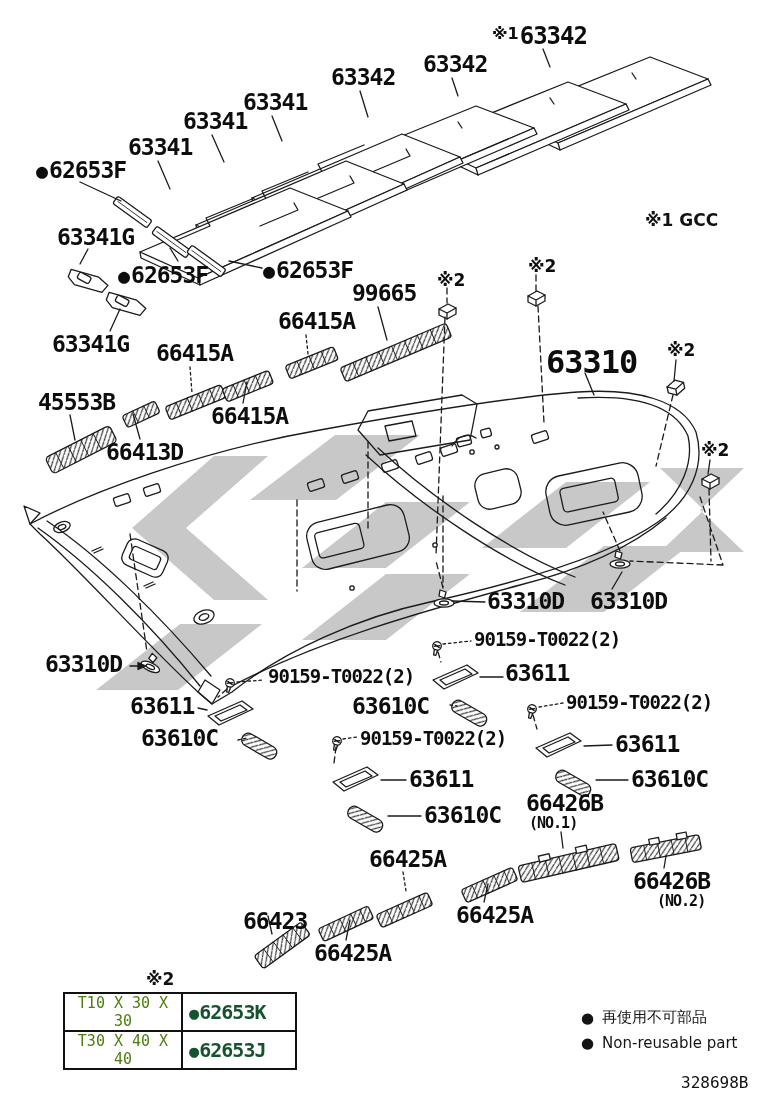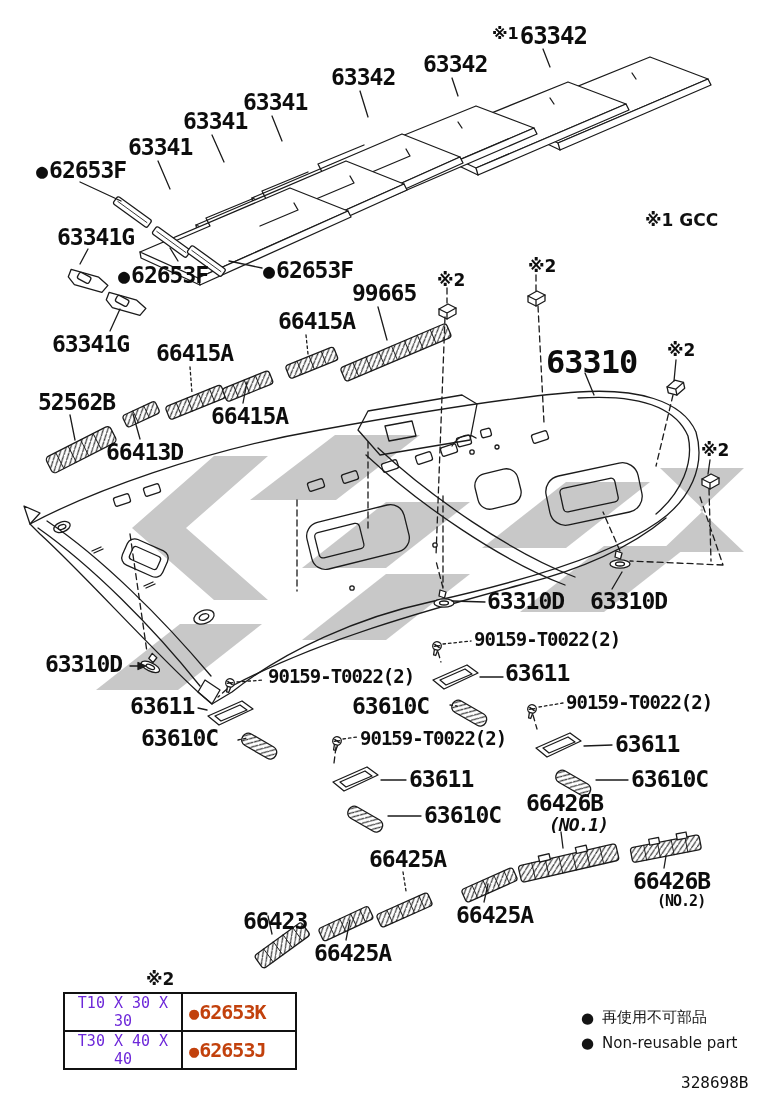--- a/index.html
+++ b/index.html
@@ -13,23 +13,23 @@
   .plabel.note{font-family:"DejaVu Sans","Liberation Sans",sans-serif;font-weight:bold;
           font-size:17px;letter-spacing:0;}
   .plabel .dot-ic{font-size:20px;margin-right:1px;letter-spacing:0;}
   .plabel .prefix{font-family:"DejaVu Sans","Liberation Sans",sans-serif;font-size:16px;
           vertical-align:5px;margin-right:1px;letter-spacing:0;}
   #table-marker{position:absolute;left:146px;top:969px;font-weight:bold;font-size:17px;color:#111;}
   #note1{position:absolute;left:645px;top:166px;font-weight:bold;font-size:17px;color:#111;margin-top:44px;}
   #size-table{position:absolute;left:63px;top:992px;border-collapse:collapse;background:#fff;}
   #size-table td{border:2px solid #111;height:28px;padding:0 6px;}
   #size-table td.spec{width:104px;font-family:"DejaVu Sans Mono","Liberation Mono",monospace;
-          font-size:15px;text-align:center;color:#6d28d9;margin-left:36px;}
+          font-size:15px;text-align:center;color:#4d7c0f;margin-left:36px;}
   #size-table td.part{width:100px;font-family:"DejaVu Sans Mono","Liberation Mono",monospace;
-          font-weight:bold;font-size:20px;letter-spacing:-1px;color:#c2410c;}
+          font-weight:bold;font-size:20px;letter-spacing:-1px;color:#14532d;}
   #size-table .dot-ic{font-size:17px;margin-right:1px;}
   #legend{position:absolute;left:581px;top:1008px;display:flex;flex-direction:column;gap:7px;color:#141414;}
   .legend-row{display:flex;align-items:center;gap:8px;font-size:15px;}
   .legend-row .dot-ic{font-size:15px;}
   #page-code{position:absolute;left:681px;top:1073px;font-family:"DejaVu Sans Mono","Liberation Mono",monospace;
           font-size:16px;color:#111;}
 </style>
 </head>
 <body>
 
@@ -305,21 +305,21 @@
       <div class="plabel" style="left: 183px; top: 110px;"><span>63341</span></div>
       <div class="plabel" style="left: 128px; top: 136px;"><span>63341</span></div>
       <div class="plabel" style="left: 36px; top: 159px;"><span class="dot-ic">●</span><span>62653F</span></div>
       <div class="plabel" style="left: 57px; top: 226px;"><span>63341G</span></div>
       <div class="plabel" style="left: 118px; top: 264px;"><span class="dot-ic">●</span><span>62653F</span></div>
       <div class="plabel" style="left: 263px; top: 259px;"><span class="dot-ic">●</span><span>62653F</span></div>
       <div class="plabel" style="left: 352px; top: 282px;"><span>99665</span></div>
       <div class="plabel" style="left: 278px; top: 310px;"><span>66415A</span></div>
       <div class="plabel" style="left: 156px; top: 342px;"><span>66415A</span></div>
       <div class="plabel" style="left: 52px; top: 333px;"><span>63341G</span></div>
-      <div class="plabel" style="left: 38px; top: 391px;"><span>52562B</span></div>
+      <div class="plabel" style="left: 38px; top: 391px;"><span>45553B</span></div>
       <div class="plabel" style="left: 211px; top: 405px;"><span>66415A</span></div>
       <div class="plabel" style="left: 106px; top: 441px;"><span>66413D</span></div>
       <div class="plabel" style="left: 546px; top: 346px; font-size: 32px;"><span>63310</span></div>
       <div class="plabel note" style="left: 437px; top: 272px;"><span>※2</span></div>
       <div class="plabel note" style="left: 528px; top: 258px;"><span>※2</span></div>
       <div class="plabel note" style="left: 667px; top: 342px;"><span>※2</span></div>
       <div class="plabel note" style="left: 701px; top: 442px;"><span>※2</span></div>
       <div class="plabel" style="left: 487px; top: 590px;"><span>63310D</span></div>
       <div class="plabel" style="left: 590px; top: 590px;"><span>63310D</span></div>
       <div class="plabel" style="left: 45px; top: 653px;"><span>63310D</span></div>
@@ -329,21 +329,21 @@
       <div class="plabel" style="left: 352px; top: 695px;"><span>63610C</span></div>
       <div class="plabel" style="left: 130px; top: 695px;"><span>63611</span></div>
       <div class="plabel" style="left: 141px; top: 727px;"><span>63610C</span></div>
       <div class="plabel" style="left: 566px; top: 693px; font-size: 19px;"><span>90159-T0022(2)</span></div>
       <div class="plabel" style="left: 360px; top: 729px; font-size: 19px;"><span>90159-T0022(2)</span></div>
       <div class="plabel" style="left: 615px; top: 733px;"><span>63611</span></div>
       <div class="plabel" style="left: 409px; top: 768px;"><span>63611</span></div>
       <div class="plabel" style="left: 631px; top: 768px;"><span>63610C</span></div>
       <div class="plabel" style="left: 424px; top: 804px;"><span>63610C</span></div>
       <div class="plabel" style="left: 526px; top: 792px;"><span>66426B</span></div>
-      <div class="plabel" style="left: 549px; top: 816px; font-size: 18px; font-style: italic;"><span>(NO.1)</span></div>
+      <div class="plabel" style="left: 529px; top: 816px; font-size: 15px;"><span>(NO.1)</span></div>
       <div class="plabel" style="left: 633px; top: 870px;"><span>66426B</span></div>
       <div class="plabel" style="left: 657px; top: 894px; font-size: 15px;"><span>(NO.2)</span></div>
       <div class="plabel" style="left: 369px; top: 848px;"><span>66425A</span></div>
       <div class="plabel" style="left: 456px; top: 904px;"><span>66425A</span></div>
       <div class="plabel" style="left: 243px; top: 910px;"><span>66423</span></div>
       <div class="plabel" style="left: 314px; top: 942px;"><span>66425A</span></div>
     </div>
 
 <div id="note1">※1 GCC</div>
 

